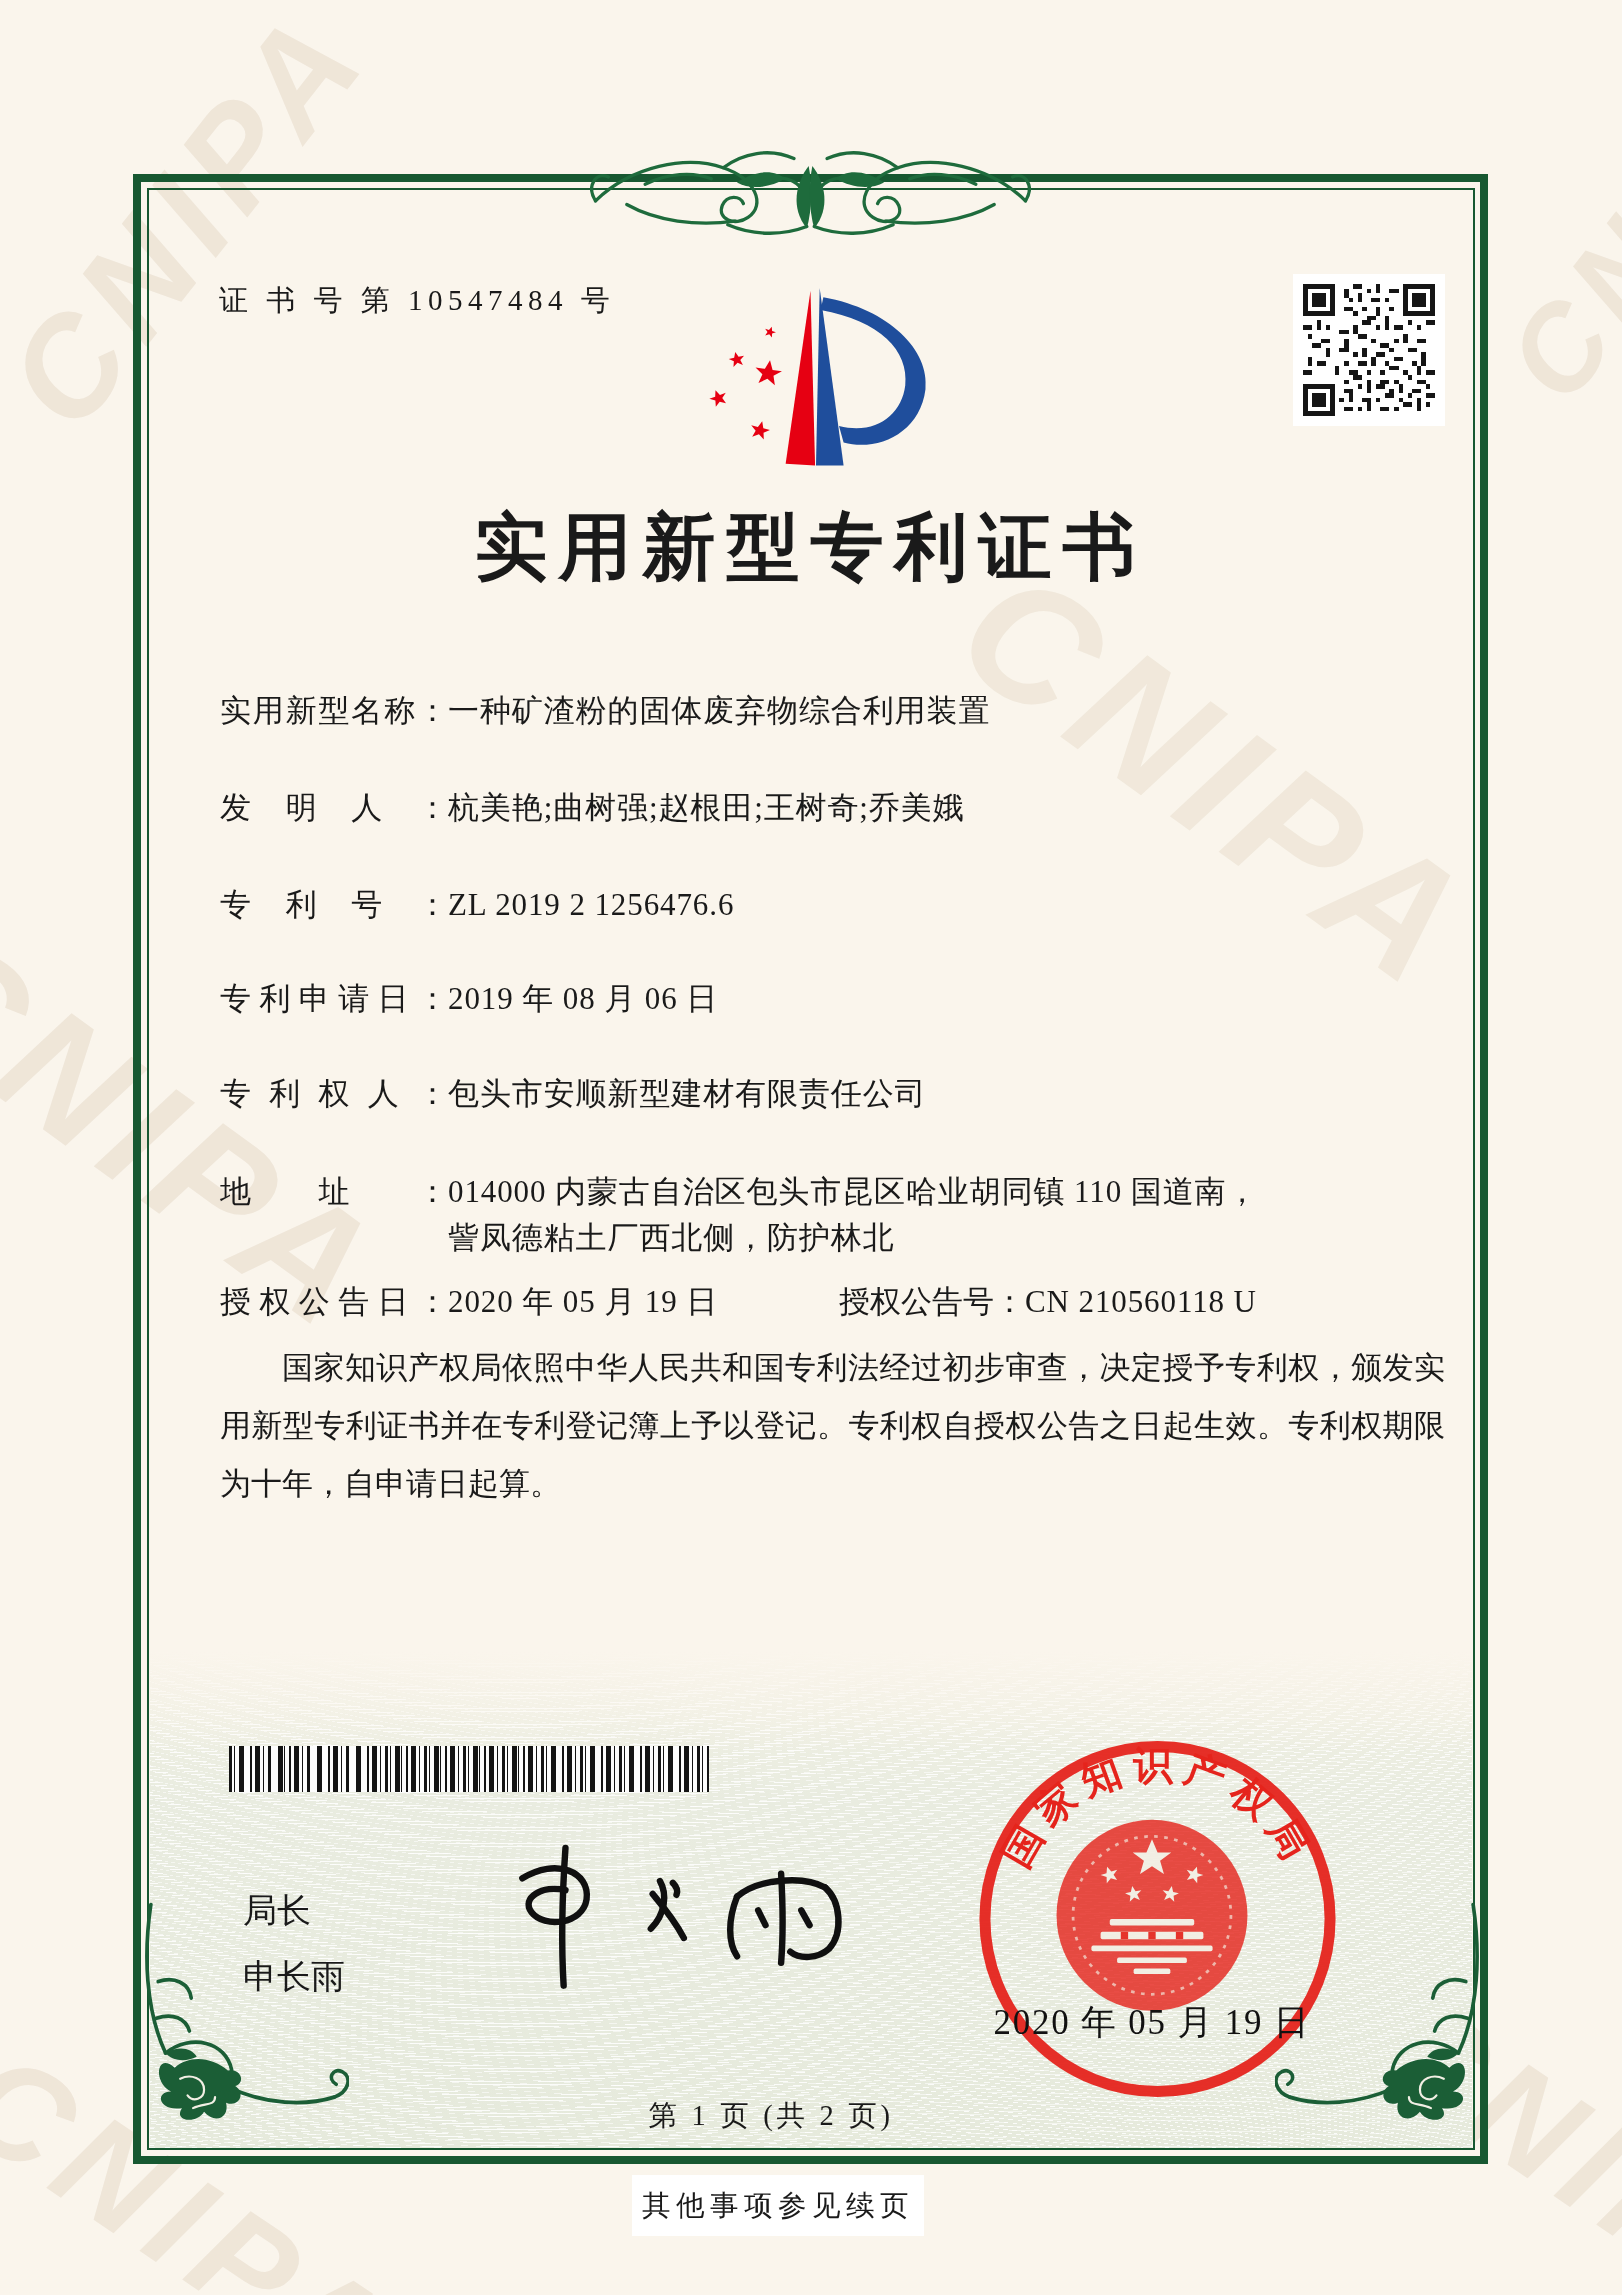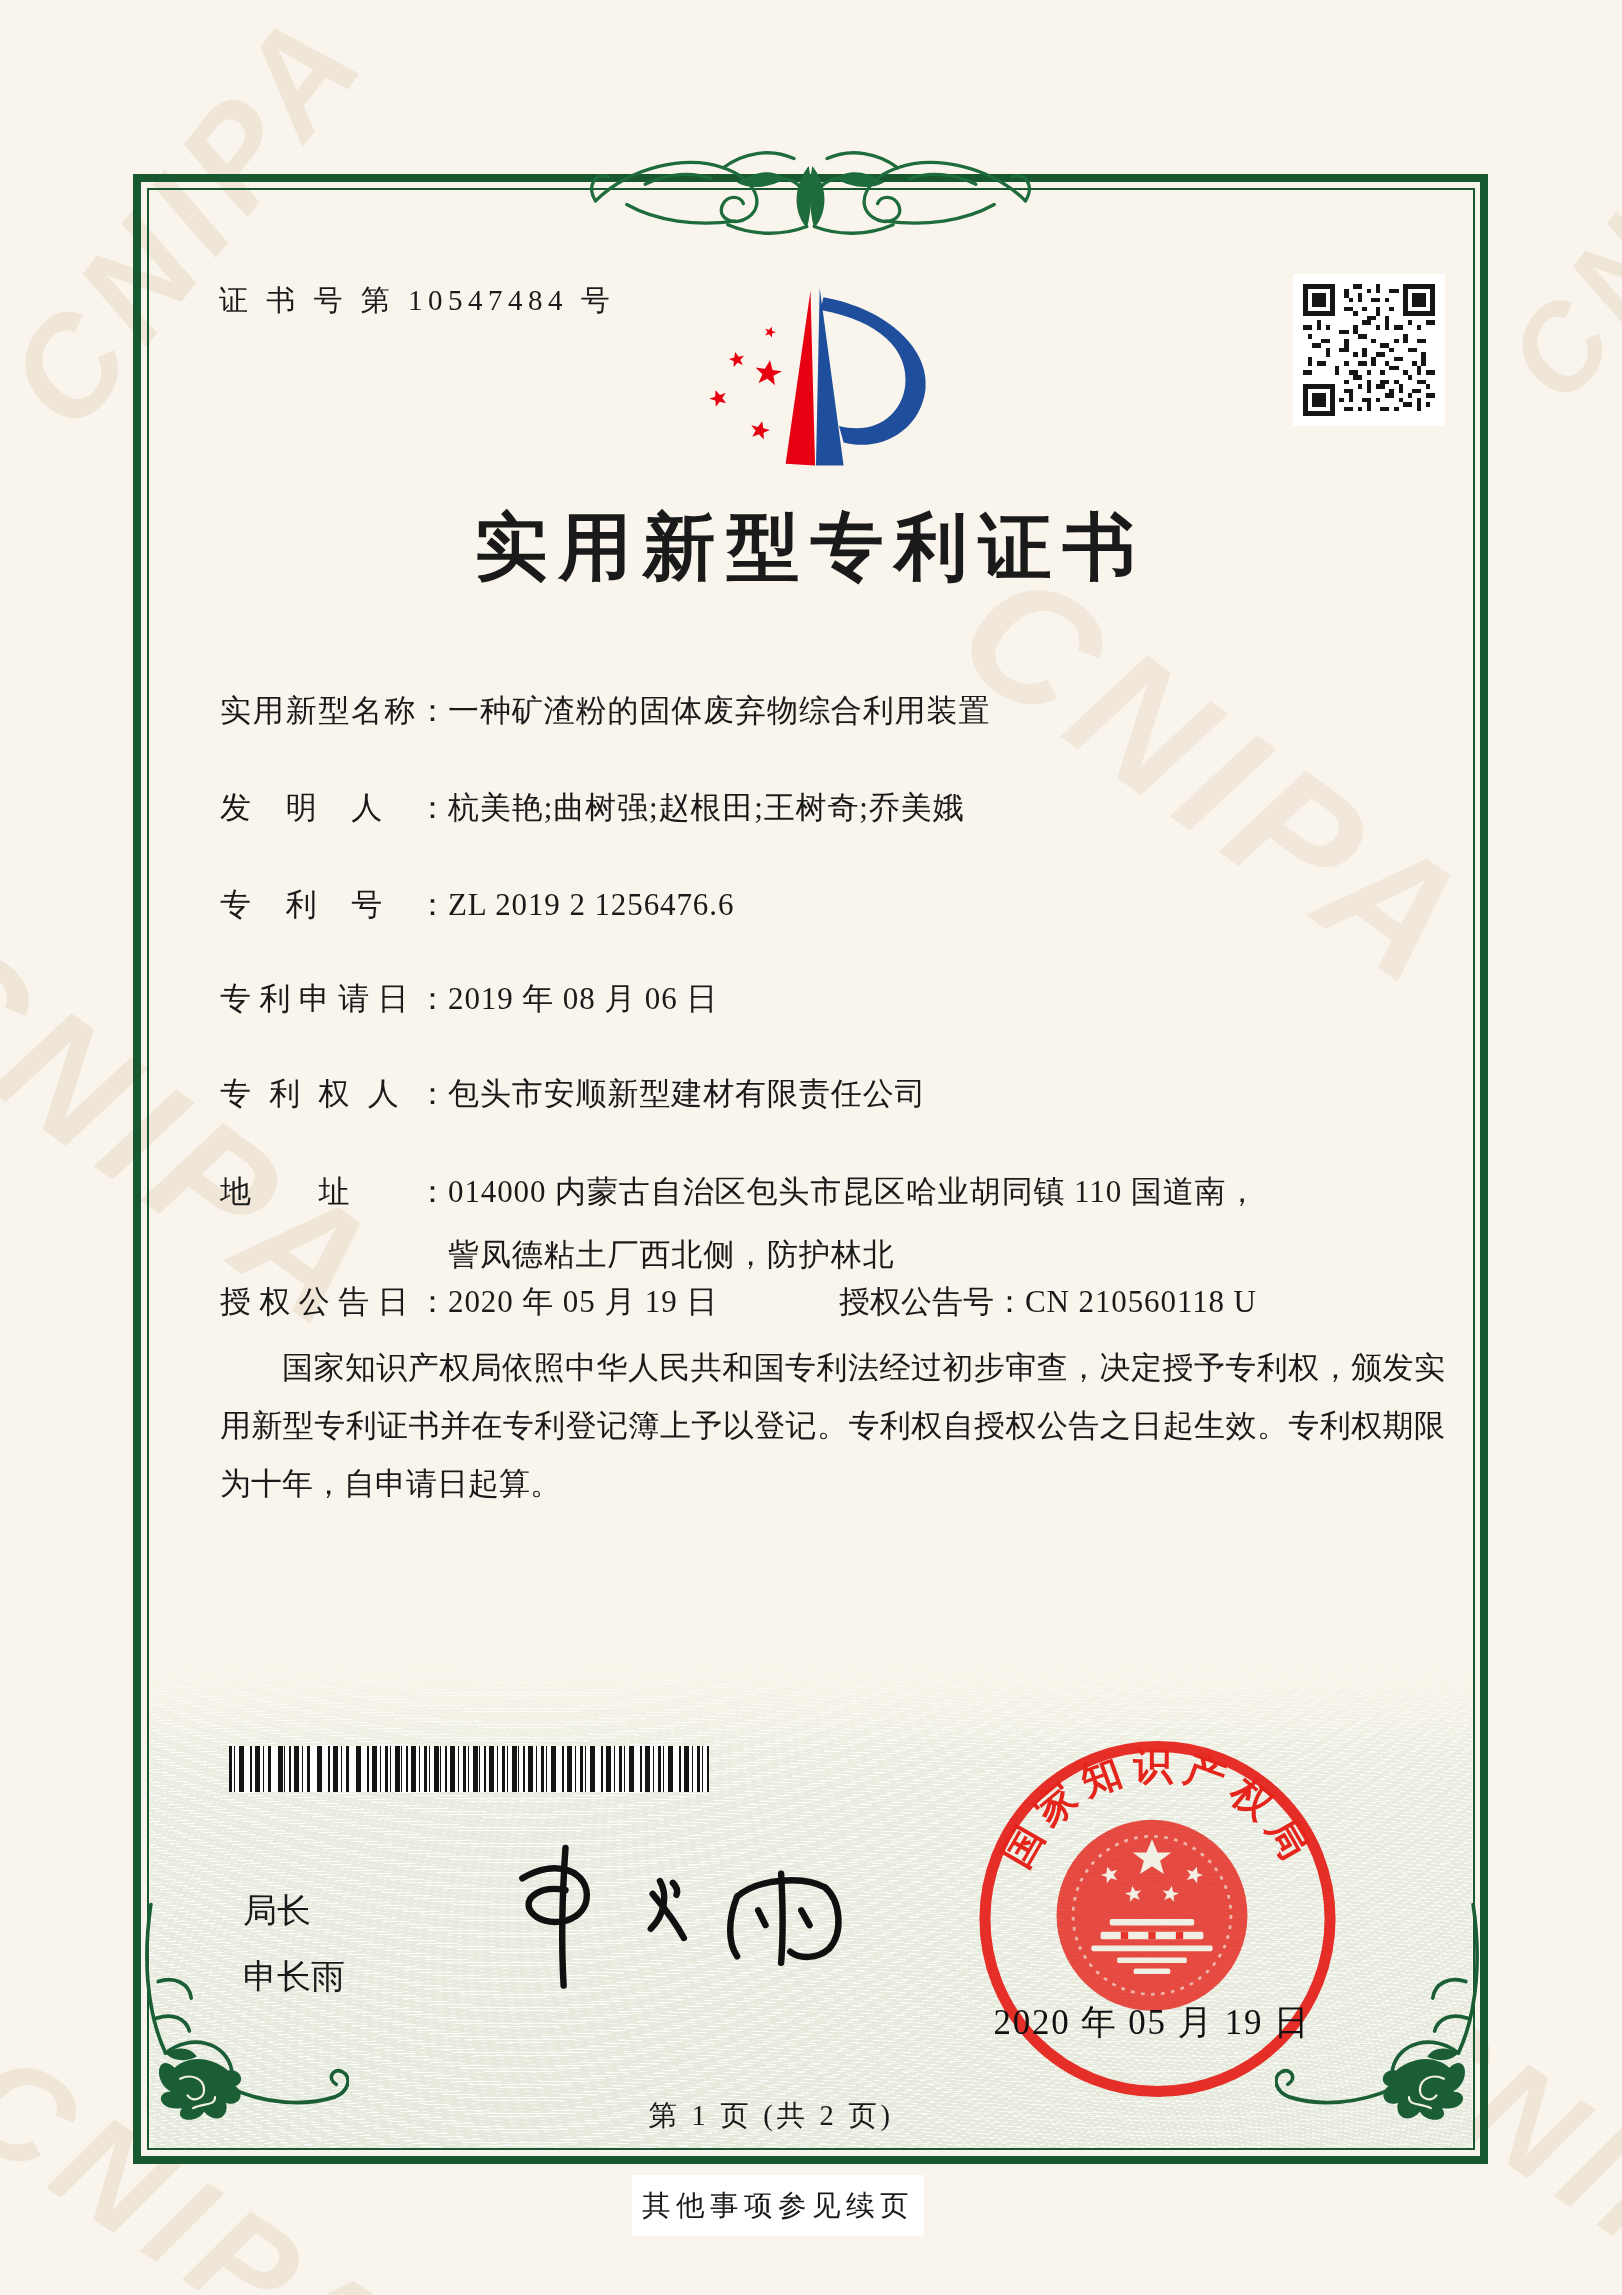--- a/index.html
+++ b/index.html
@@ -34,21 +34,21 @@
   .qr{position:absolute;left:1293px;top:274px;width:152px;height:152px;background:#fff;
       padding:0;z-index:4;}
   .qr svg{position:absolute;left:10px;top:10px;width:132px;height:132px;shape-rendering:crispEdges;}
   .title{position:absolute;left:133px;top:499px;width:1355px;text-align:center;
          font-size:73px;font-weight:bold;letter-spacing:11px;z-index:4;}
   
   .rows{position:absolute;left:220px;top:0;width:1231px;z-index:4;font-size:31px;}
   .row{position:absolute;left:0;width:1231px;line-height:40px;}
   .lbl{display:inline-block;width:228px;text-align:justify;text-align-last:justify;vertical-align:top;}
   .val{letter-spacing:0.9px;}
-  .addr2{display:block;padding-left:228px;margin-top:23px;}
+  .addr2{display:block;padding-left:228px;margin-top:6px;}
   .pair2{position:absolute;left:619px;top:0;}
   
   .bodytext{position:absolute;left:220px;top:1339px;width:1225px;z-index:4;}
   .bodytext p{margin:0;font-size:31px;line-height:58px;text-indent:2em;text-align:justify;
               font-family:"Liberation Serif","DejaVu Serif",serif;}
   
   .barcode{position:absolute;left:229px;top:1746px;width:480px;height:46px;z-index:4;
      background:repeating-linear-gradient(90deg,
        #141414 0 2.8px,#fdfdfd 2.8px 4.6px,#141414 4.6px 5.5px,#fdfdfd 5.5px 10px,
        #141414 10px 14.7px,#fdfdfd 14.7px 16.5px,#141414 16.5px 17.4px,#fdfdfd 17.4px 21px,

